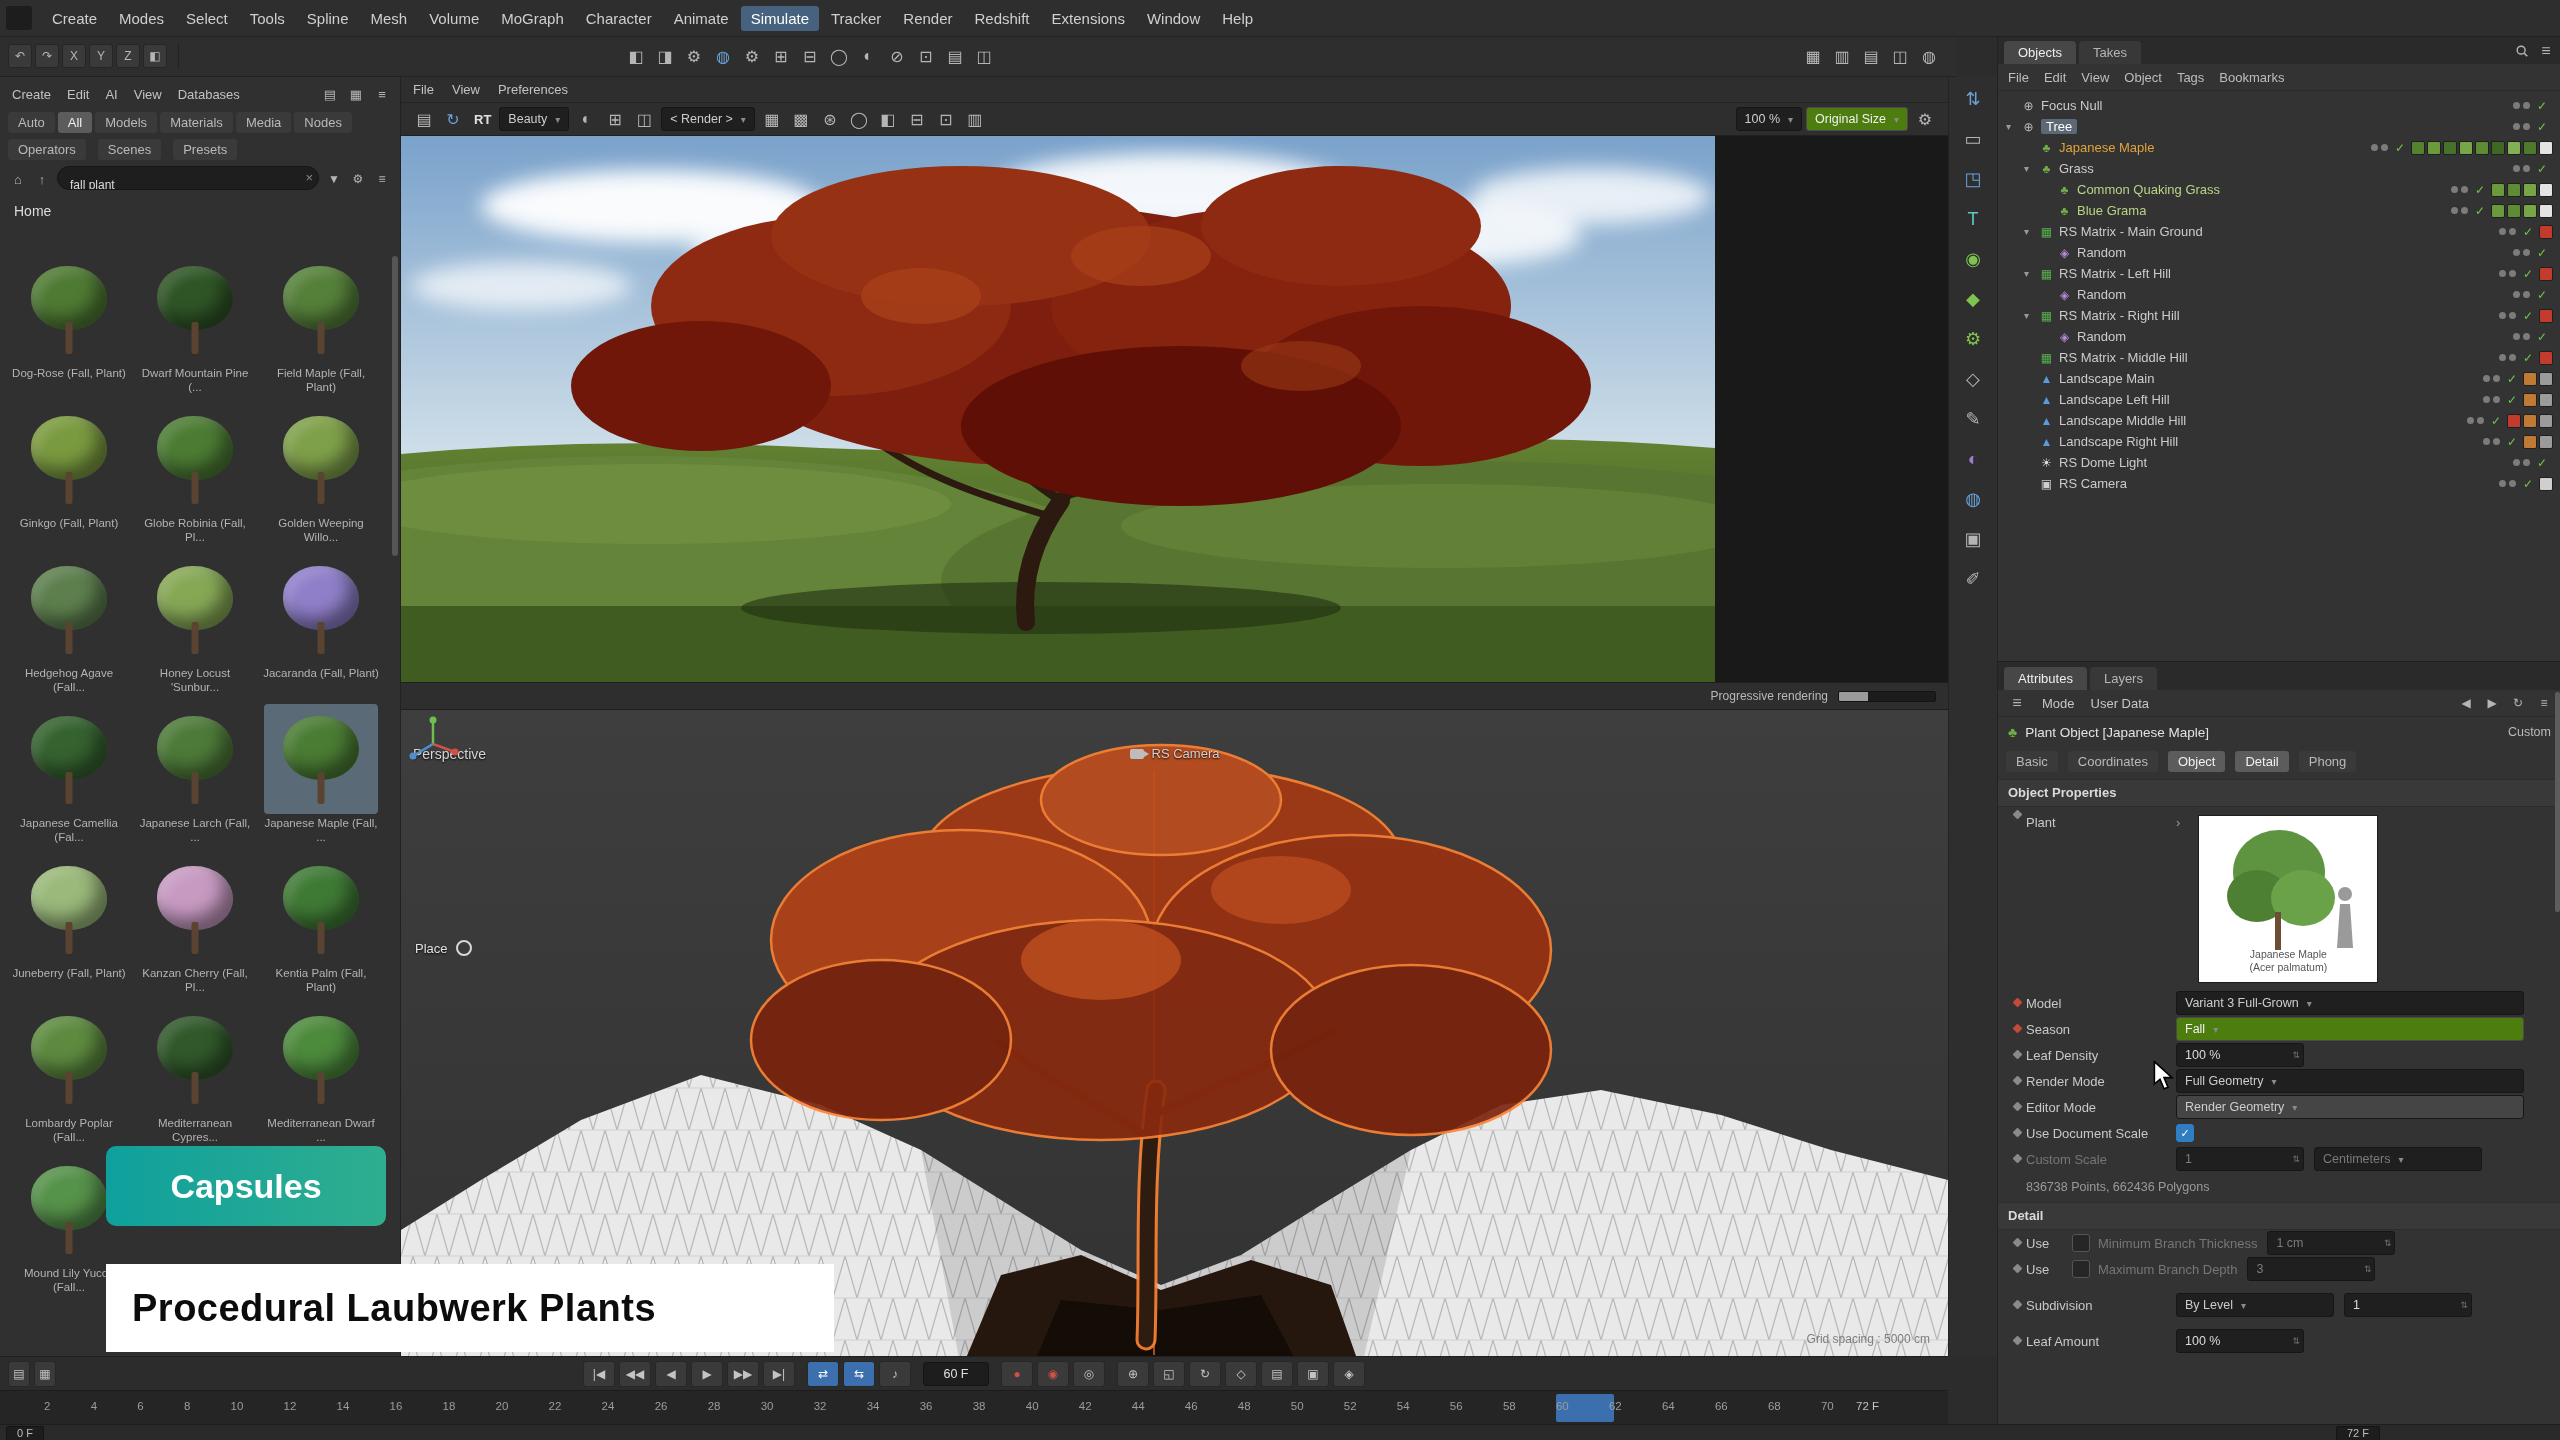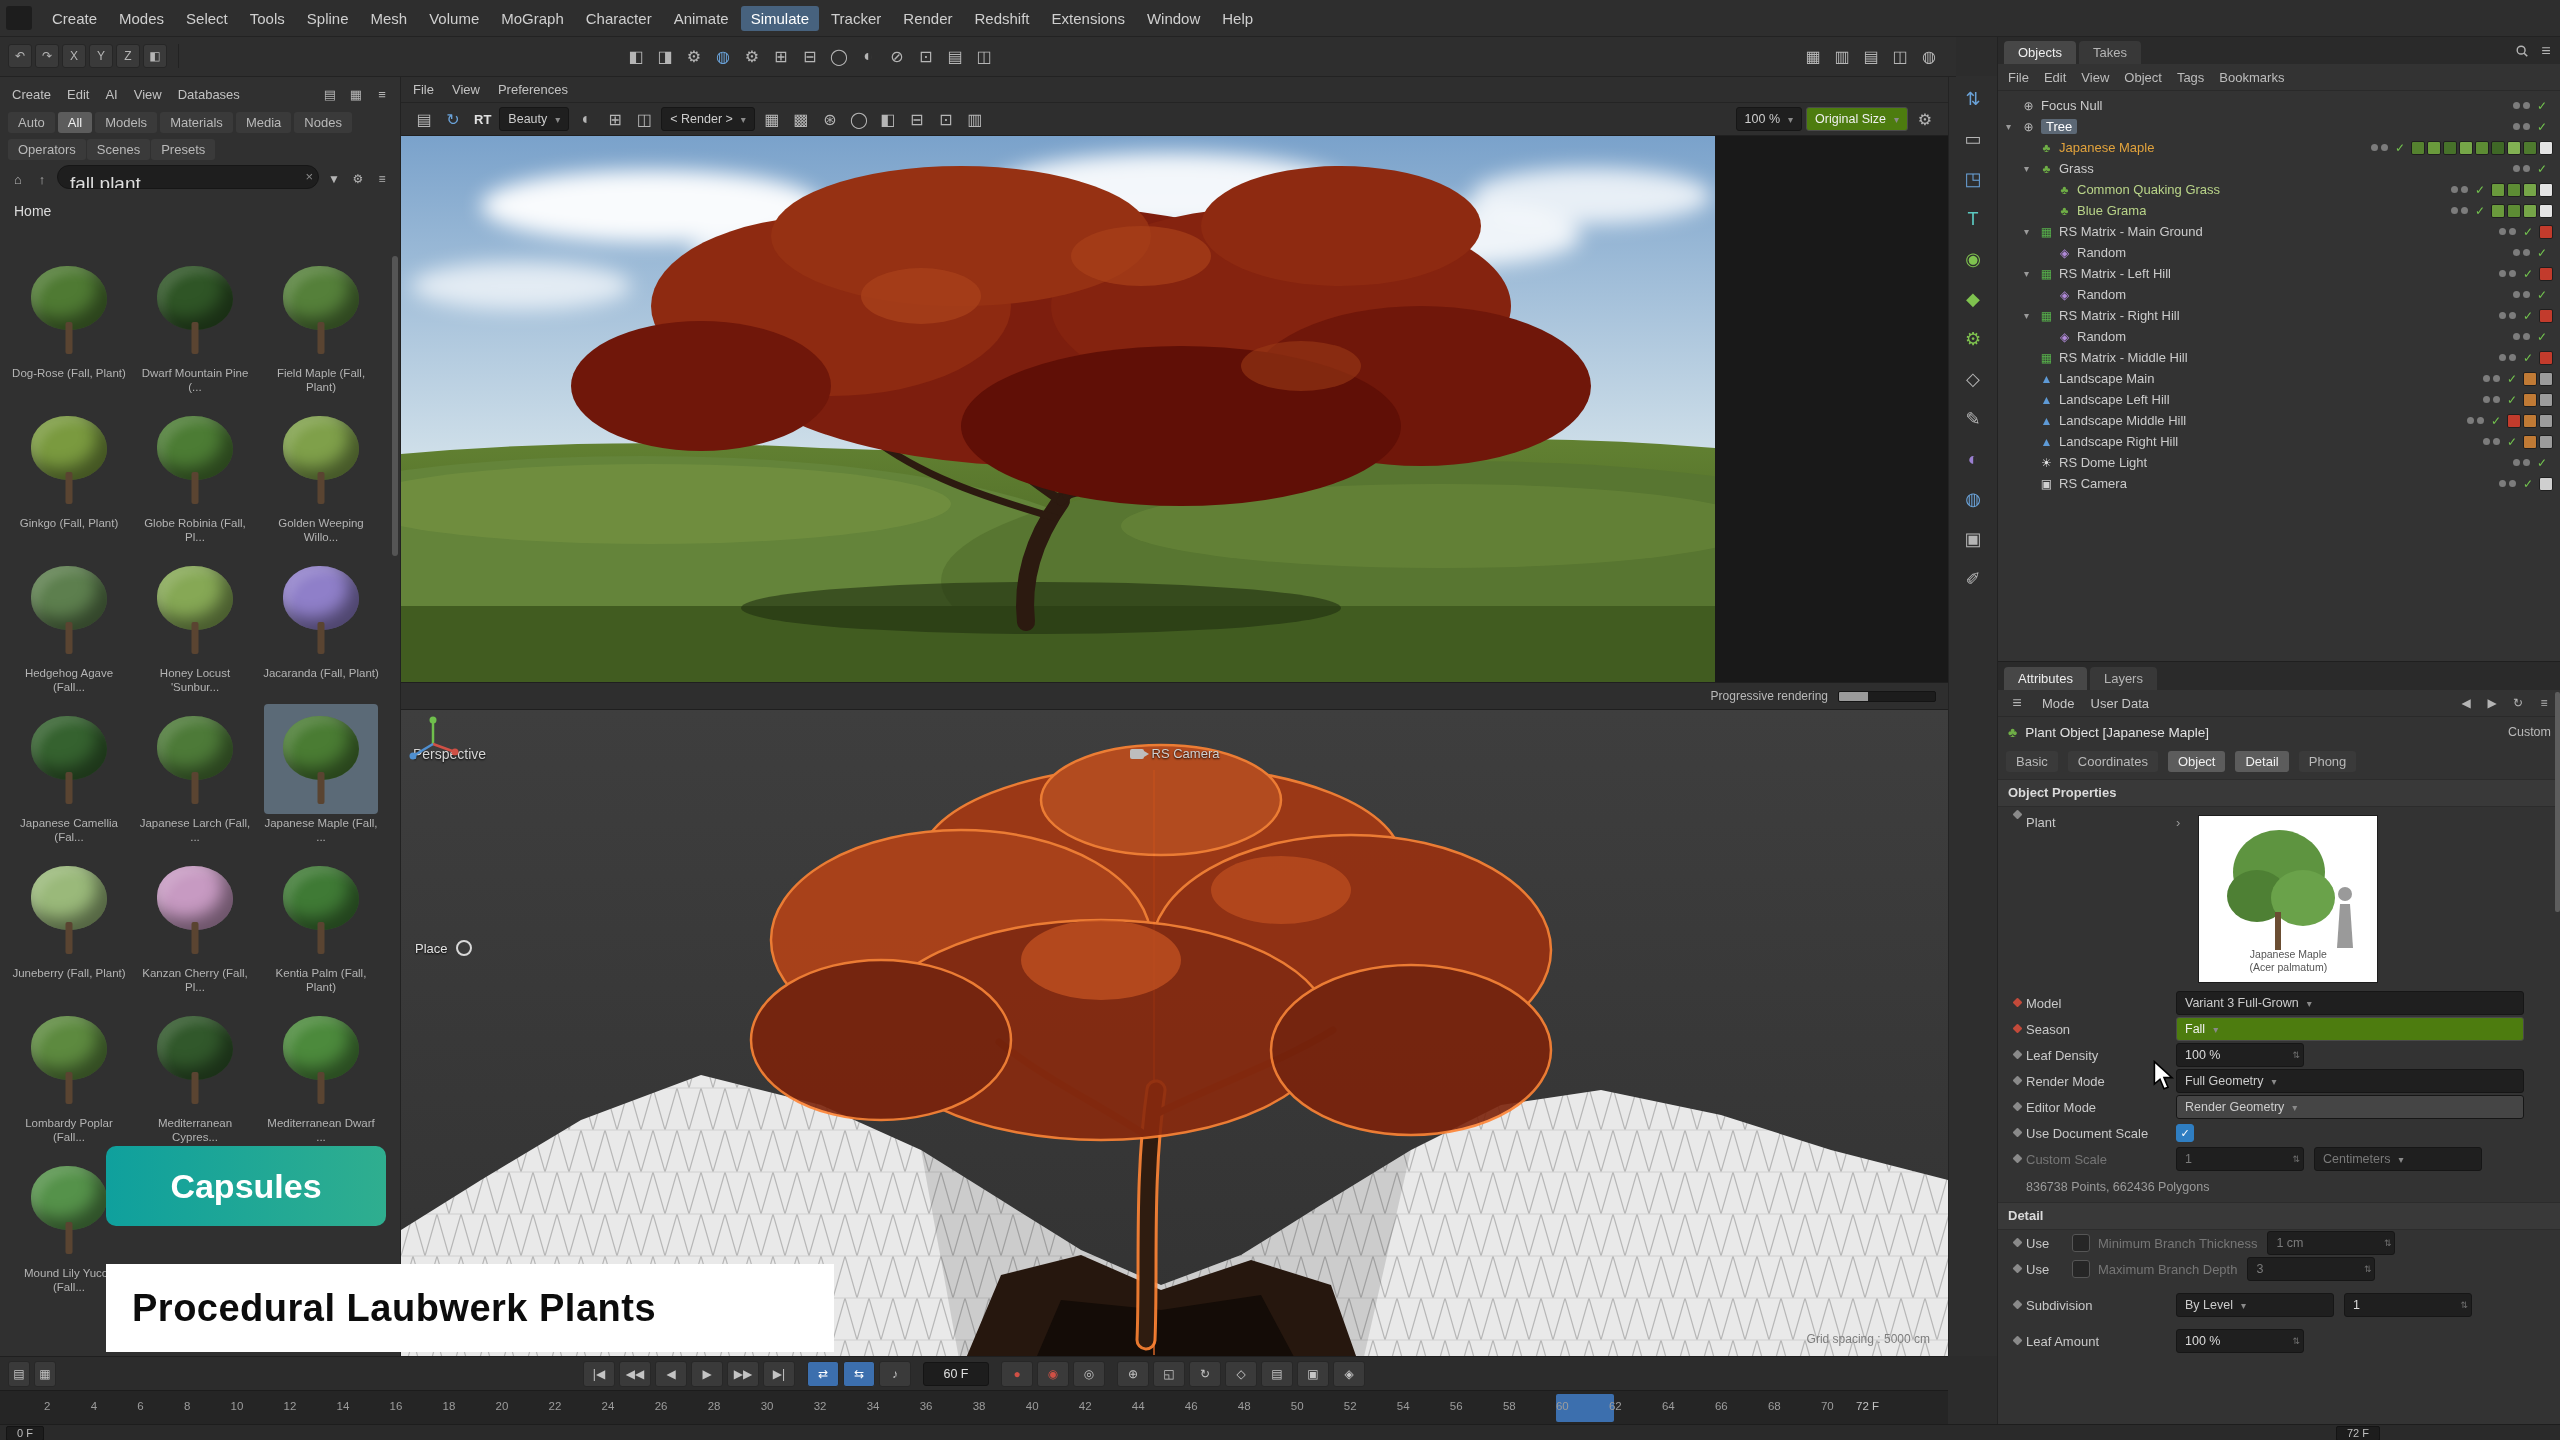--- a/index.html
+++ b/index.html
@@ -24,25 +24,25 @@
 
   
   .assets{position:absolute;left:0;top:76px;width:400px;bottom:84px;background:#303030;
           border-right:1px solid #222;overflow:hidden}
   .ab-menu{height:28px;display:flex;align-items:center;gap:16px;padding:4px 8px 0 12px;font-size:13px;color:#c2c2c2}
   .ab-menu .mini{margin-left:auto;display:flex;gap:6px}
   .mini .ticon{min-width:20px;height:20px;font-size:13px}
   .ab-tabs{height:28px;display:flex;align-items:center;gap:3px;padding:0 8px}
   .abtab{padding:3px 10px;font-size:13px;background:#3a3a3a;border-radius:3px;color:#b9b9b9}
   .abtab.active{background:#5c5c5c;color:#f0f0f0}
-  .ab-subtabs{height:26px;display:flex;align-items:center;gap:1px;padding:0 8px}
+  .ab-subtabs{height:26px;display:flex;align-items:center;gap:12px;padding:0 8px}
   .ab-search{height:34px;display:flex;align-items:center;gap:5px;padding:0 8px}
   .ab-input-wrap{flex:1;position:relative}
   .ab-input{width:100%;box-sizing:border-box;height:24px;background:#1e1e1e;border:1px solid #161616;
-            border-radius:12px;color:#ddd;font-size:19px;padding:15px 24px 0 12px;outline:none;
+            border-radius:12px;color:#ddd;font-size:12px;padding:15px 24px 0 12px;outline:none;
             font-family:"Liberation Sans",sans-serif}
   .ab-clear{position:absolute;right:6px;top:4px;color:#8a8a8a;font-size:13px}
   .ab-clear::after{content:"×"}
   .ab-home{height:30px;line-height:30px;padding-left:14px;font-size:14px;color:#dcdcdc}
   .ab-grid{position:absolute;left:6px;right:12px;top:178px;bottom:0;display:flex;flex-wrap:wrap;
            align-content:flex-start}
   .tile{width:126px;height:150px;display:flex;flex-direction:column;align-items:center}
   .thumb{width:114px;height:110px;position:relative;border-radius:4px}
   .tile.selected .thumb{background:#5b6a77}
   .foliage{position:absolute;left:50%;top:12px;transform:translateX(-50%);width:76px;height:64px;

